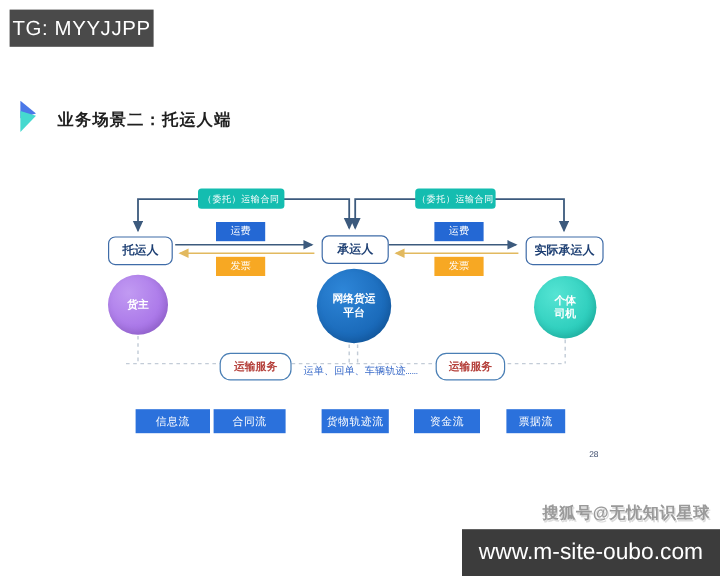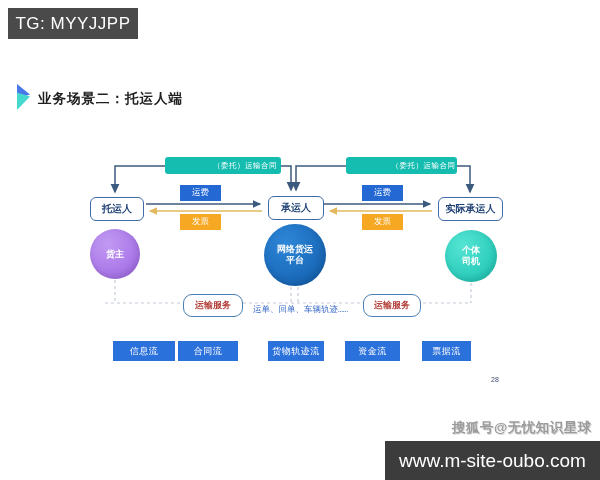--- a/index.html
+++ b/index.html
@@ -3,30 +3,30 @@
 <meta charset="utf-8">
 <style>
   html,body{margin:0;padding:0;background:#fff;}
   #stage{
     position:relative;width:600px;height:480px;background:#ffffff;overflow:hidden;
     font-family:"Liberation Sans","DejaVu Sans",sans-serif;
   }
   .abs{position:absolute;}
   
   .tg-badge{
-    left:8px;top:8px;width:130px;height:31px;background:#4a4a4a;color:#fff;
+    left:8px;top:8px;width:120px;height:31px;background:#4a4a4a;color:#fff;
     display:flex;align-items:center;justify-content:center;font-size:17px;letter-spacing:.5px;
   }
   
   .title-row{left:16px;top:84px;display:flex;align-items:center;gap:7px;}
-  .title-text{font-size:13.5px;font-weight:bold;color:#202020;letter-spacing:1px;}
+  .title-text{font-size:13.5px;font-weight:bold;color:#202020;letter-spacing:1px;margin-left:10px;}
   
   .pill{
     height:17px;border-radius:3px;background:#14bdb0;color:#fff;font-size:7.5px;
-    display:flex;align-items:center;justify-content:center;letter-spacing:.5px;z-index:2;padding-left:44px;
+    display:flex;align-items:center;justify-content:center;letter-spacing:.5px;z-index:2;
   }
   
   .entity{
     height:22px;background:#fff;border:1.3px solid #3f6ca8;border-radius:6px;
     color:#1d3f73;font-size:10px;font-weight:bold;display:flex;align-items:center;justify-content:center;z-index:2;
   }
   
   .tag{
     width:41px;height:16px;color:#fff;font-size:8.5px;display:flex;align-items:center;justify-content:center;z-index:2;
   }

